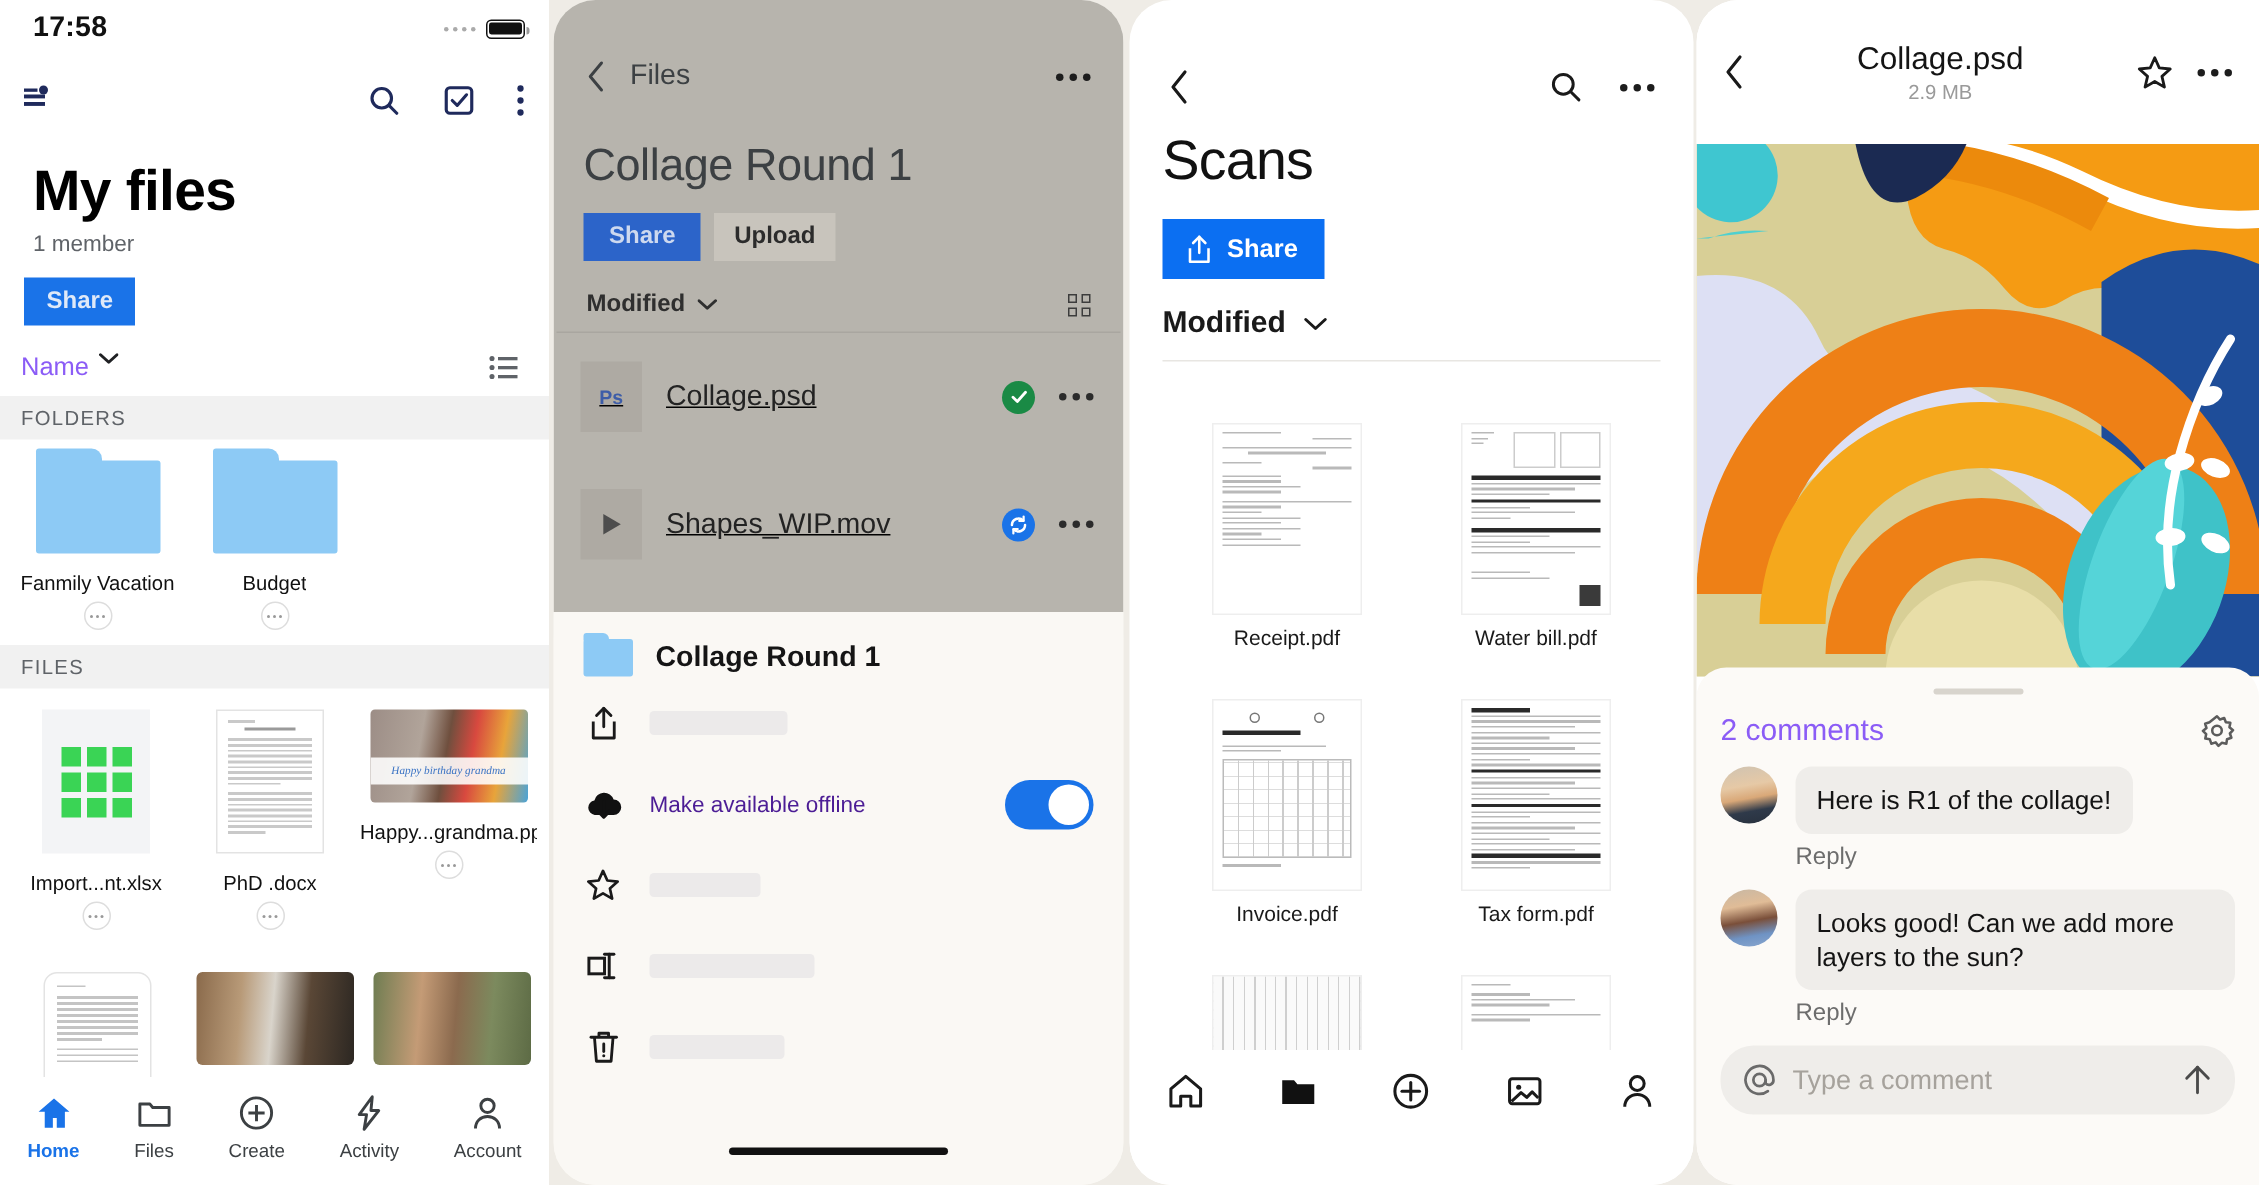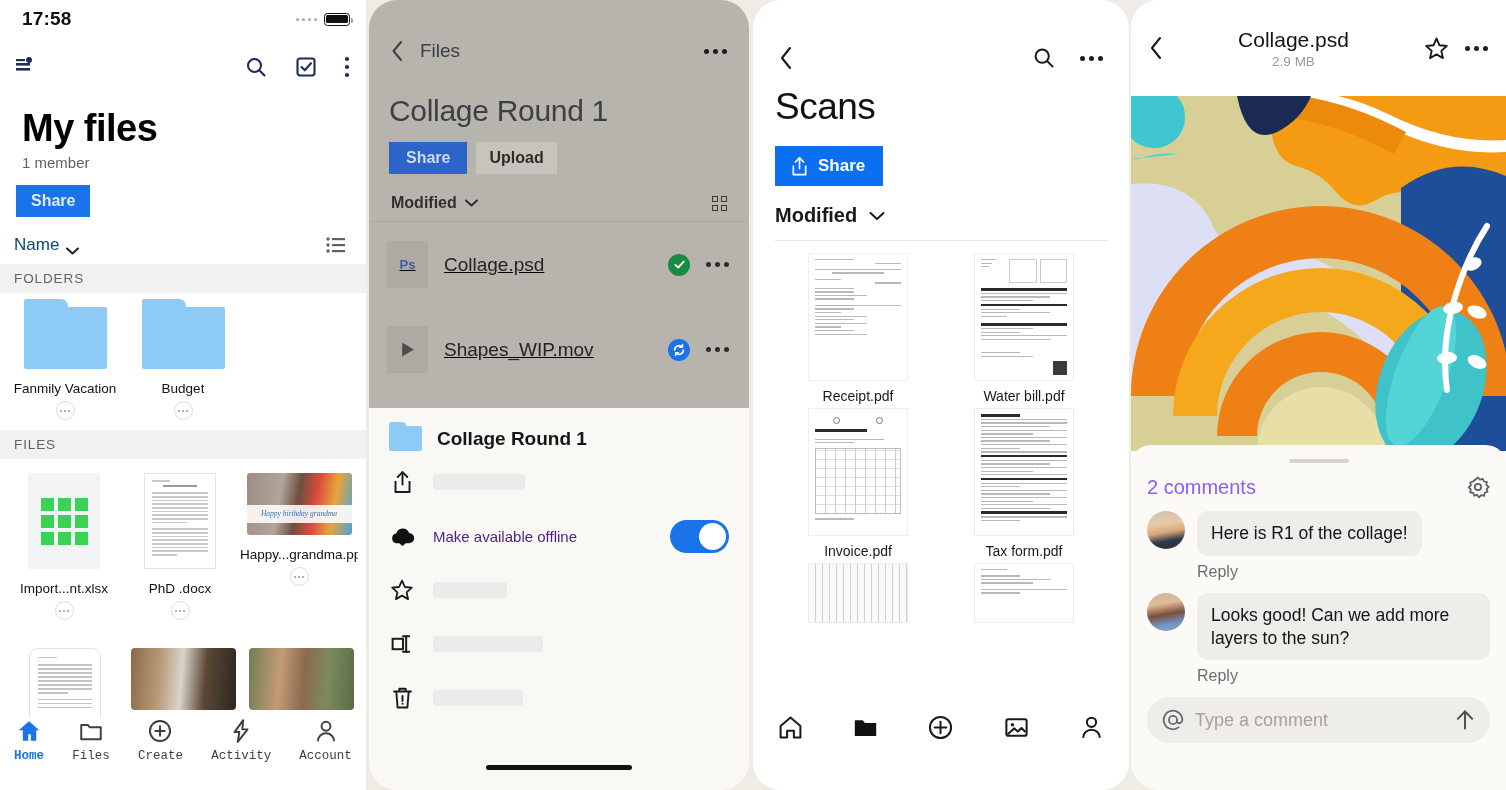--- a/index.html
+++ b/index.html
@@ -39,21 +39,21 @@
   .p1-sub { font-size: 15px; color: #5f6368; padding: 5px 22px 0 22px; }
   .p1-share {
     margin: 14px 0 0 16px; background: #1a73e8; color: #dfe9f8;
     border: 0; font-size: 16px; font-weight: bold; padding: 7px 15px;
     font-family: inherit; cursor: pointer;
   }
   .p1-sortrow {
     display: flex; align-items: center; justify-content: space-between;
     padding: 18px 20px 9px 14px;
   }
-  .p1-sortlabel { font-size: 17px; color: #0c4a6e; font-weight: 500; display:flex; align-items:flex-end; gap:7px; }
+  .p1-sortlabel { font-size: 17px; color: #8b5cf6; font-weight: 500; display:flex; align-items:flex-start; gap:7px; }
 
   .sec-head {
     background: #f1f1f1; font-size: 13.5px; color: #5f6368;
     letter-spacing: .9px; padding: 7px 14px; font-weight: 500;
   }
   .grid3 { display: grid; grid-template-columns: repeat(3, 1fr); padding: 10px 6px 6px 6px; }
   .tile { display: flex; flex-direction: column; align-items: center; padding: 4px 2px; cursor: pointer; }
   .folder-ico {
     width: 83px; height: 62px; background: #8dcaf5; position: relative;
     border-radius: 2px;
@@ -94,23 +94,22 @@
 
   .thumb-note { width: 72px; height: 96px; background: #fff; border: 1px solid #e3e3e3; border-radius: 9px; padding: 8px; overflow: hidden;}
   .note-line { height: 1.4px; background: #c4c4c4; margin-bottom: 2.6px; }
   .thumb-photo1 { width: 105px; height: 62px; border-radius: 4px;
     background: linear-gradient(95deg,#8a6a4b 0%,#b89a78 28%,#d9d4cb 48%,#5a4736 70%,#2c2722 100%); }
   .thumb-photo2 { width: 105px; height: 62px; border-radius: 4px;
     background: linear-gradient(95deg,#6f7d52 0%,#c49b76 30%,#8b6a4e 52%,#7c8a5e 74%,#5d6b45 100%); }
 
   .p1-bottomnav {
     position: absolute; left: 0; bottom: 0; width: 366px; height: 72px;
-    background: #fff; display: flex; align-items: flex-start; justify-content: space-around;
+    background: #fff; display: flex; align-items: center; justify-content: space-around;
     padding-bottom: 6px;
-    font-family: Liberation Mono, monospace;
   }
   .navitem { display: flex; flex-direction: column; align-items: center; gap: 5px; cursor: pointer; }
   .navitem .lbl { font-size: 12.5px; color: #3c4043; }
   .navitem.active .lbl { color: #1a73e8; font-weight: bold; }
 
   
   .p2 {
     position: absolute; left: 369px; top: 0; width: 380px; height: 790px;
     background: #faf8f4; border-radius: 28px; overflow: hidden;
   }
@@ -161,21 +160,21 @@
     background: #ffffff; border-radius: 28px; overflow: hidden;
   }
   .p3-topbar { display: flex; align-items: center; justify-content: space-between; padding: 46px 26px 0 26px; }
   .p3-top-right { display: flex; align-items: center; gap: 24px; }
   .p3-title { font-size: 37px; color: #111; padding: 16px 22px 0 22px; letter-spacing: -0.5px; }
   .p3-share { margin: 18px 0 0 22px; background: #0b6ff2; color: #fff; border: 0; font-size: 17px; font-weight: bold;
     padding: 10px 18px 10px 15px; font-family: inherit; display: inline-flex; align-items: center; gap: 9px; cursor: pointer; }
   .p3-sortrow { margin: 18px 22px 0 22px; padding-bottom: 13px; border-bottom: 1px solid #e8e6e2; }
   .p3-sortlabel { font-size: 20px; color: #1a1a1a; font-weight: bold; display: flex; align-items: center; gap: 12px; }
   .p3-grid { display: grid; grid-template-columns: 1fr 1fr; padding: 12px 22px 0 22px; row-gap: 4px; }
-  .scan-tile { display: flex; flex-direction: column; align-items: center; cursor: pointer; }
+  .scan-tile { display: flex; flex-direction: column; align-items: center; cursor: pointer; margin-top: 29px; }
   .scan-thumb { width: 100px; height: 128px; background: #fff; border: 1px solid #eee; overflow: hidden; padding: 5px 6px; }
   .scan-name { font-size: 14px; color: #1a1a1a; margin-top: 7px; }
   .sl { height: 1.3px; background: #b9b9b9; margin-bottom: 2.3px; }
   .sl.dark { background: #2a2a2a; height: 2.6px; }
   .sl.w30 { width: 30%; } .sl.w45 { width: 45%; } .sl.w60 { width: 60%; } .sl.w80 { width: 80%; }
   .p3-bottomnav {
     position: absolute; left: 0; bottom: 0; width: 376px; height: 90px; background: #fff;
     display: flex; align-items: flex-start; justify-content: space-around; padding-top: 14px;
   }
 

